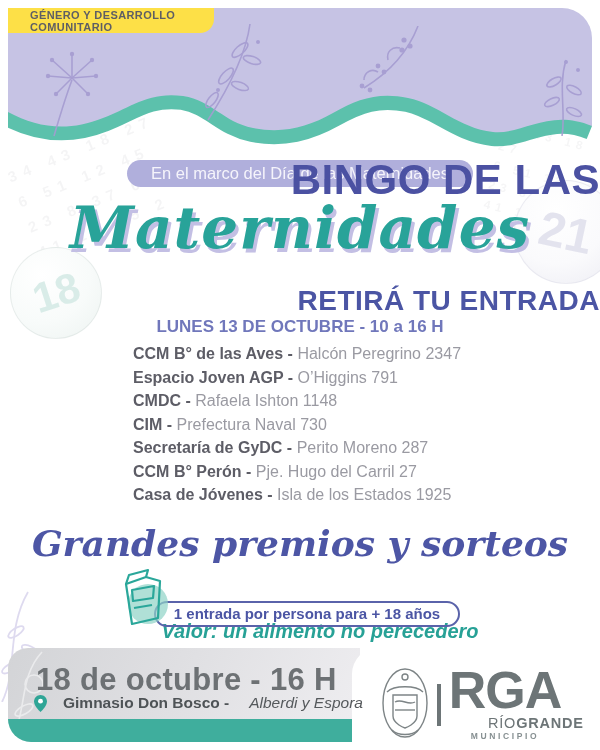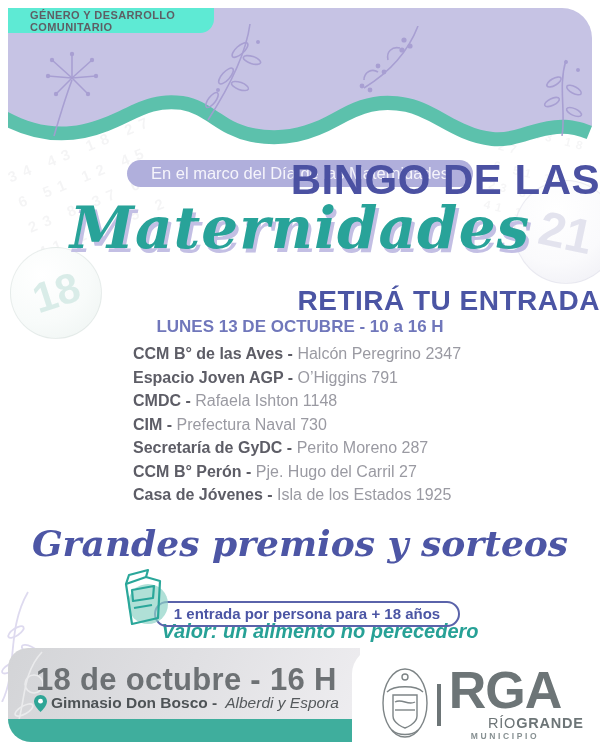--- a/index.html
+++ b/index.html
@@ -5,21 +5,21 @@
   * { margin:0; padding:0; box-sizing:border-box; }
   html,body { background:#ffffff; }
   body { font-family:"Liberation Sans", sans-serif; }
   .poster { position:relative; width:600px; height:750px; background:#ffffff; overflow:hidden; margin:0 auto; }
   .abs { position:absolute; }
 
   
   .header-card { left:8px; top:8px; width:584px; height:80px; background:#c6c3e4;
                  border-radius:0 30px 0 0; z-index:1; }
   .wave-svg { left:8px; top:82px; width:584px; height:78px; z-index:1; }
-  .dept-tab { left:8px; top:8px; width:206px; height:25px; background:#5eead4;
+  .dept-tab { left:8px; top:8px; width:206px; height:25px; background:#fde047;
               border-radius:0 0 14px 0; z-index:3; display:flex; align-items:center; padding-left:22px; }
   .dept-tab span { font-size:11px; font-weight:700; letter-spacing:.4px; color:#5e5e64; }
   .flower { z-index:2; opacity:.9; }
 
   
   .banner-wrap { left:0; right:0; top:126px; text-align:center; z-index:5;margin-top:34px; }
   .banner-pill { display:inline-block; background:#b0afdc; color:#f5f4fb; font-size:16.5px;
                  font-weight:500; line-height:27px; padding:0 24px; border-radius:14px; }
 
   
@@ -68,21 +68,21 @@
   .footer-panel { left:8px; top:648px; width:352px; height:94px; z-index:1;
                   border-radius:20px 0 0 24px;
                   background:linear-gradient(115deg,#d3d4d7 0%, #dfdfe2 45%, #efeef1 100%); }
   .footer-teal-bar { left:8px; top:719px; width:352px; height:23px; background:#3fae9d;
                      border-radius:0 0 0 24px; z-index:2; }
   .footer-branch { left:8px; top:648px; z-index:2; opacity:.5; }
   .logo-card { left:352px; top:648px; width:240px; height:94px; background:#ffffff;
                border-radius:26px 0 0 0; z-index:3; }
   .footer-date { left:36px; top:662px; z-index:4; font-size:31px; font-weight:700;
                  letter-spacing:.3px; color:#6d7174; }
-  .footer-venue { left:34px; top:694px; z-index:4; display:flex; align-items:center; gap:4px;
+  .footer-venue { left:34px; top:694px; z-index:4; display:flex; align-items:center; gap:16px;
                   font-size:15.5px; color:#4e5356; }
   .venue-name { font-weight:600; }
   .venue-addr { font-style:italic; font-weight:500; color:#55595c; margin-left:4px; }
 
   .crest-wrap { left:380px; top:666px; z-index:4; }
   .logo-divider { left:437px; top:684px; width:4px; height:42px; background:#6d7577; z-index:4; }
   .rga-block { left:448px; top:664px; width:114px; z-index:4; text-align:center; color:#6d7577; }
   .rga-acronym { font-size:52px; font-weight:800; letter-spacing:-1px; line-height:52px; }
   .rga-city { font-size:14.5px; letter-spacing:.8px; line-height:15px; }
   .rga-city .thin { font-weight:400;margin-left:40px; }

